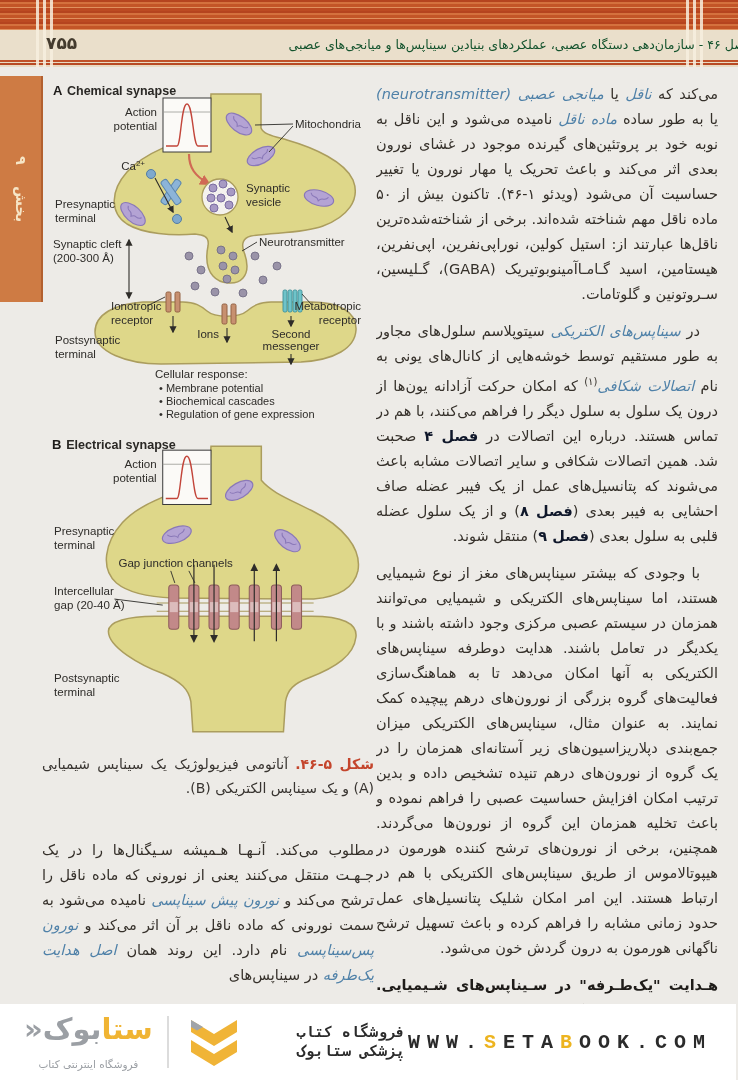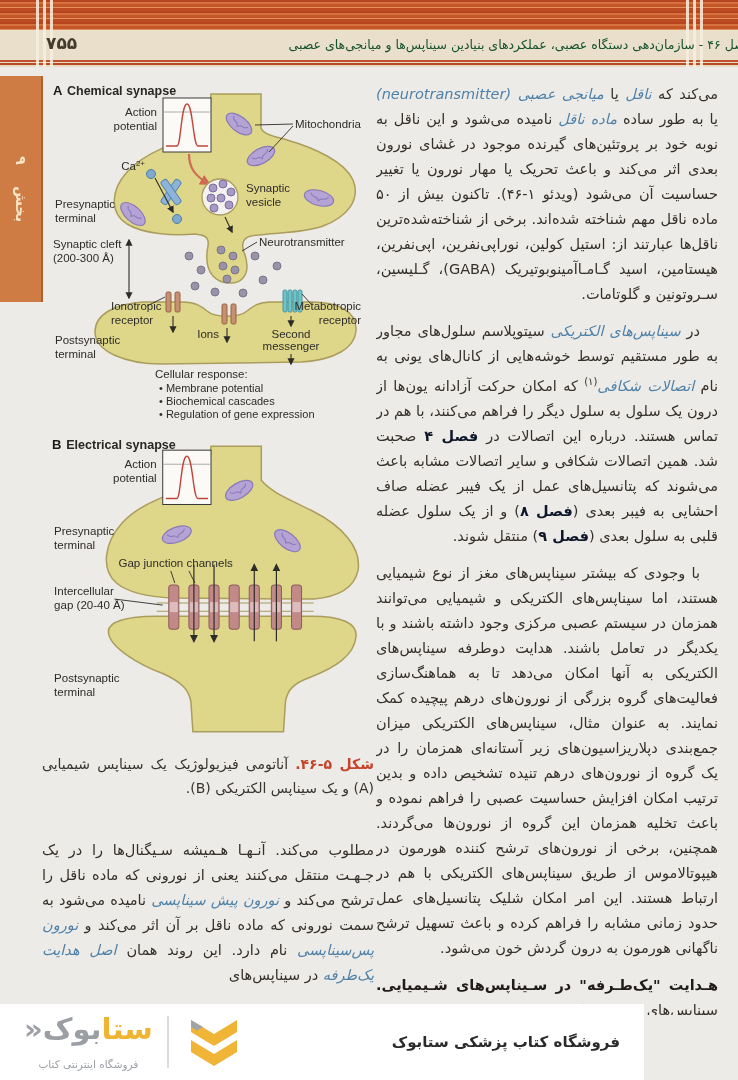--- a/index.html
+++ b/index.html
@@ -67,32 +67,32 @@
   }
   .left-par{margin-top:38px;}
   
   .fig{display:block;}
   .fig text{font-family:"Liberation Sans","DejaVu Sans",sans-serif;font-size:11.5px;fill:#2e2c29;}
   .fig .ftag{font-size:13px;font-weight:bold;fill:#1d1b19;}
   .fig .ftitle{font-size:12.5px;font-weight:bold;fill:#2a2825;}
   .fig .bullets{font-size:11px;}
   
   .footer{
-    position:absolute;left:0;bottom:0;width:644px;height:76px;background:#ffffff;
+    position:absolute;left:0;bottom:0;width:736px;height:76px;background:#ffffff;
     display:flex;align-items:center;justify-content:space-between;
     padding:0 24px;box-sizing:border-box;
   }
   .logo{display:flex;align-items:center;}
   .wordmark-col{display:flex;flex-direction:column;align-items:center;direction:rtl;}
   .wordmark{font-size:29px;font-weight:bold;line-height:30px;}
   .wm-y{color:#f0b433;}
   .wm-g{color:#9b9fa4;}
   .logo-subtitle{font-size:10.5px;color:#9b9fa4;margin-top:14px;}
   .logo-divider{width:2px;height:52px;background:#dcdcdc;margin:0 14px;}
-  .footer-right{display:flex;align-items:center;gap:3px;}
+  .footer-right{display:flex;align-items:center;gap:3px;font-family:Liberation Mono, monospace;}
   .store-name{direction:rtl;font-size:15px;font-weight:bold;color:#2b2b2b;}
   .website{font-size:20px;font-weight:bold;letter-spacing:7px;color:#2b2b2b;}
   .website .y{color:#edb41f;}
   .website .dark{color:#2b2b2b;}
 </style>
 </head>
 <body>
 
 <div class="page">
 
@@ -340,16 +340,17 @@
       </div>
       <div class="logo-divider"></div>
       <svg width="62" height="56" viewBox="0 0 62 56">
         <path d="M8,6 L31,20 L54,6 L54,18 L31,32 L8,18 Z" fill="#f0b437"></path>
         <path d="M8,26 L31,40 L54,26 L54,38 L31,52 L8,38 Z" fill="#f0b437"></path>
         <path d="M8,6 L20,13 L14,16.5 L8,13 Z" fill="#a0a4a9"></path>
       </svg>
     </div>
     <div class="footer-right">
       <div class="store-name">فروشگاه کتاب پزشکی ستابوک</div>
+      <div class="website"><span class="dark">WWW.</span><span class="y">S</span><span class="dark">ETA</span><span class="y">B</span><span class="dark">OOK.COM</span></div>
     </div>
   </div>
 
 </div>
 
 </body></html>

